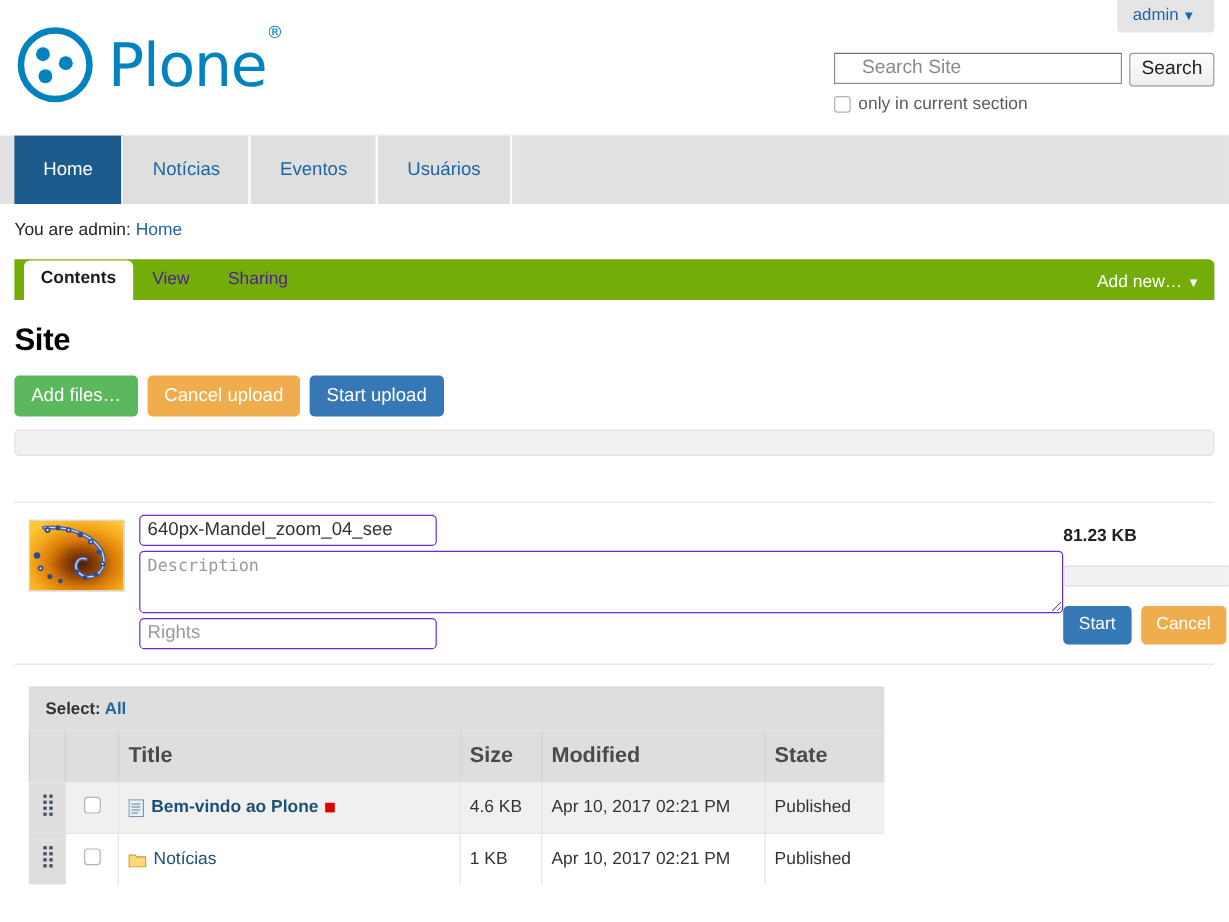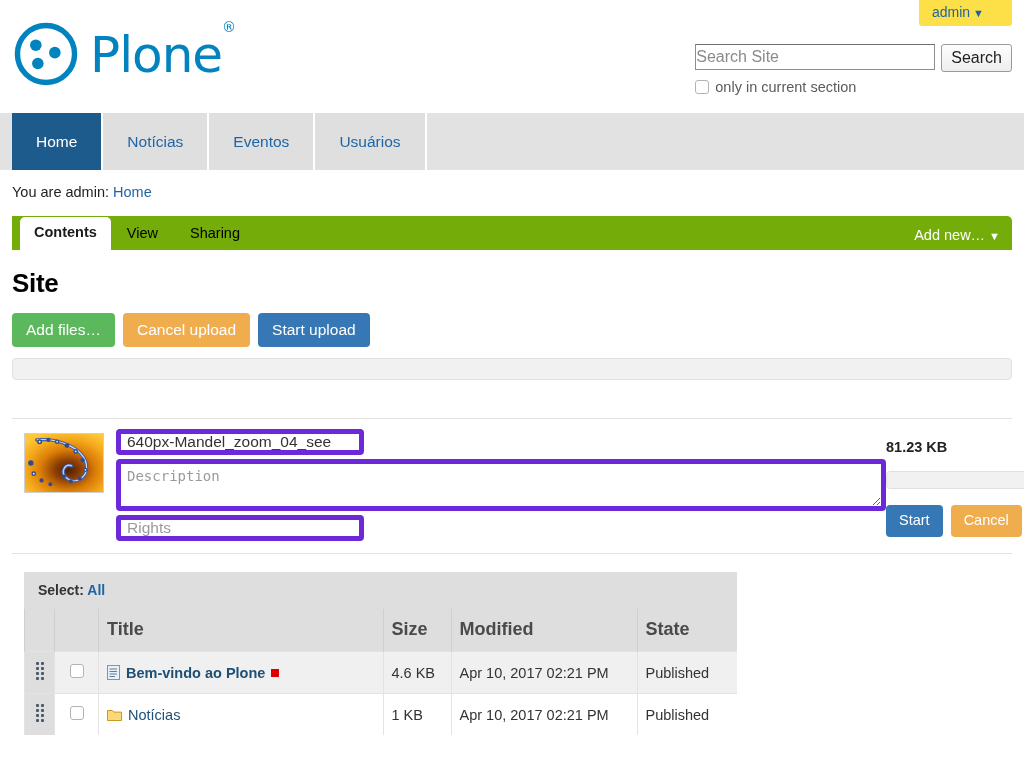--- a/index.html
+++ b/index.html
@@ -11,22 +11,22 @@
     font-size: 14px;
     color: #333;
     overflow: hidden;
   }
 
   
   #header { position: relative; height: 112px; }
 
   #portal-personaltools {
     position: absolute; top: 0; right: 12px;
-    background: #fde047;
-    padding: 4px 28px 5px 13px;
+    background: #e5e5e5;
+    padding: 4px 16px 5px 13px;
     border-radius: 0 0 3px 3px;
     font-size: 14px;
     color: #1e65a5;
     line-height: 16px;
     white-space: nowrap;
   }
   #portal-personaltools .caret { font-size: 11px; margin-left: 3px; }
 
   #portal-logo {
     position: absolute; left: 12px; top: 20px;
@@ -44,21 +44,21 @@
   #portal-searchbox {
     position: absolute; right: 12px; top: 44px;
     text-align: left;
   }
   #search-line { display: flex; align-items: stretch; gap: 6px; }
   #search-input {
     width: 240px; height: 26px;
     border: 1px solid #8e8e8e;
     border-top-color: #6f6f6f;
     background: #fff;
-    padding: 2px 0;
+    padding: 2px 22px;
     font-size: 16px;
     font-family: "Liberation Sans", sans-serif;
     color: #15803d;
     outline: none;
   }
   #search-input::placeholder { color: #8a8a8a; }
   #search-button {
     height: 28px;
     padding: 0 9px;
     background: linear-gradient(#fdfdfd, #eeeeee);
@@ -109,21 +109,21 @@
     margin: 16px 12px 0 12px;
     background: #74ad0a;
     height: 34px;
     border-radius: 0 5px 0 0;
     display: flex; align-items: flex-end;
     position: relative;
   }
   .ctab {
     padding: 7px 16px 8px 16px;
     font-size: 14.5px;
-    color: #000000;
+    color: #4c1d95;
     cursor: pointer;
     line-height: 17px;
   }
   .ctab.selected {
     background: #fff;
     color: #1a1a1a;
     font-weight: bold;
     border-radius: 5px 5px 0 0;
     margin-left: 8px;
     padding: 7px 14px 9px 14px;
@@ -176,21 +176,21 @@
     padding: 10px 0 12px 0;
     border-bottom: 1px solid #e3e3e3;
   }
   .upload-preview {
     width: 80px; height: 60px; margin: 4px 12px 0 12px; flex: none;
     border: 1px solid #d0d0d0;
   }
   .upload-fields { flex: 1; display: flex; flex-direction: column; gap: 4px; }
   .fld {
     font-family: "Liberation Sans", sans-serif;
-    border: 5px solid #6d28d9;
+    border: 1px solid #6d28d9;
     border-radius: 4px;
     background: #fff;
     color: #333;
     padding: 4px 6px;
     outline: none;
   }
   .fld::placeholder { color: #9a9a9a; }
   #upload-title-input { width: 248px; font-size: 15.5px; height: 26px; }
   #upload-desc-input {
     width: 770px; height: 52px; resize: vertical;

